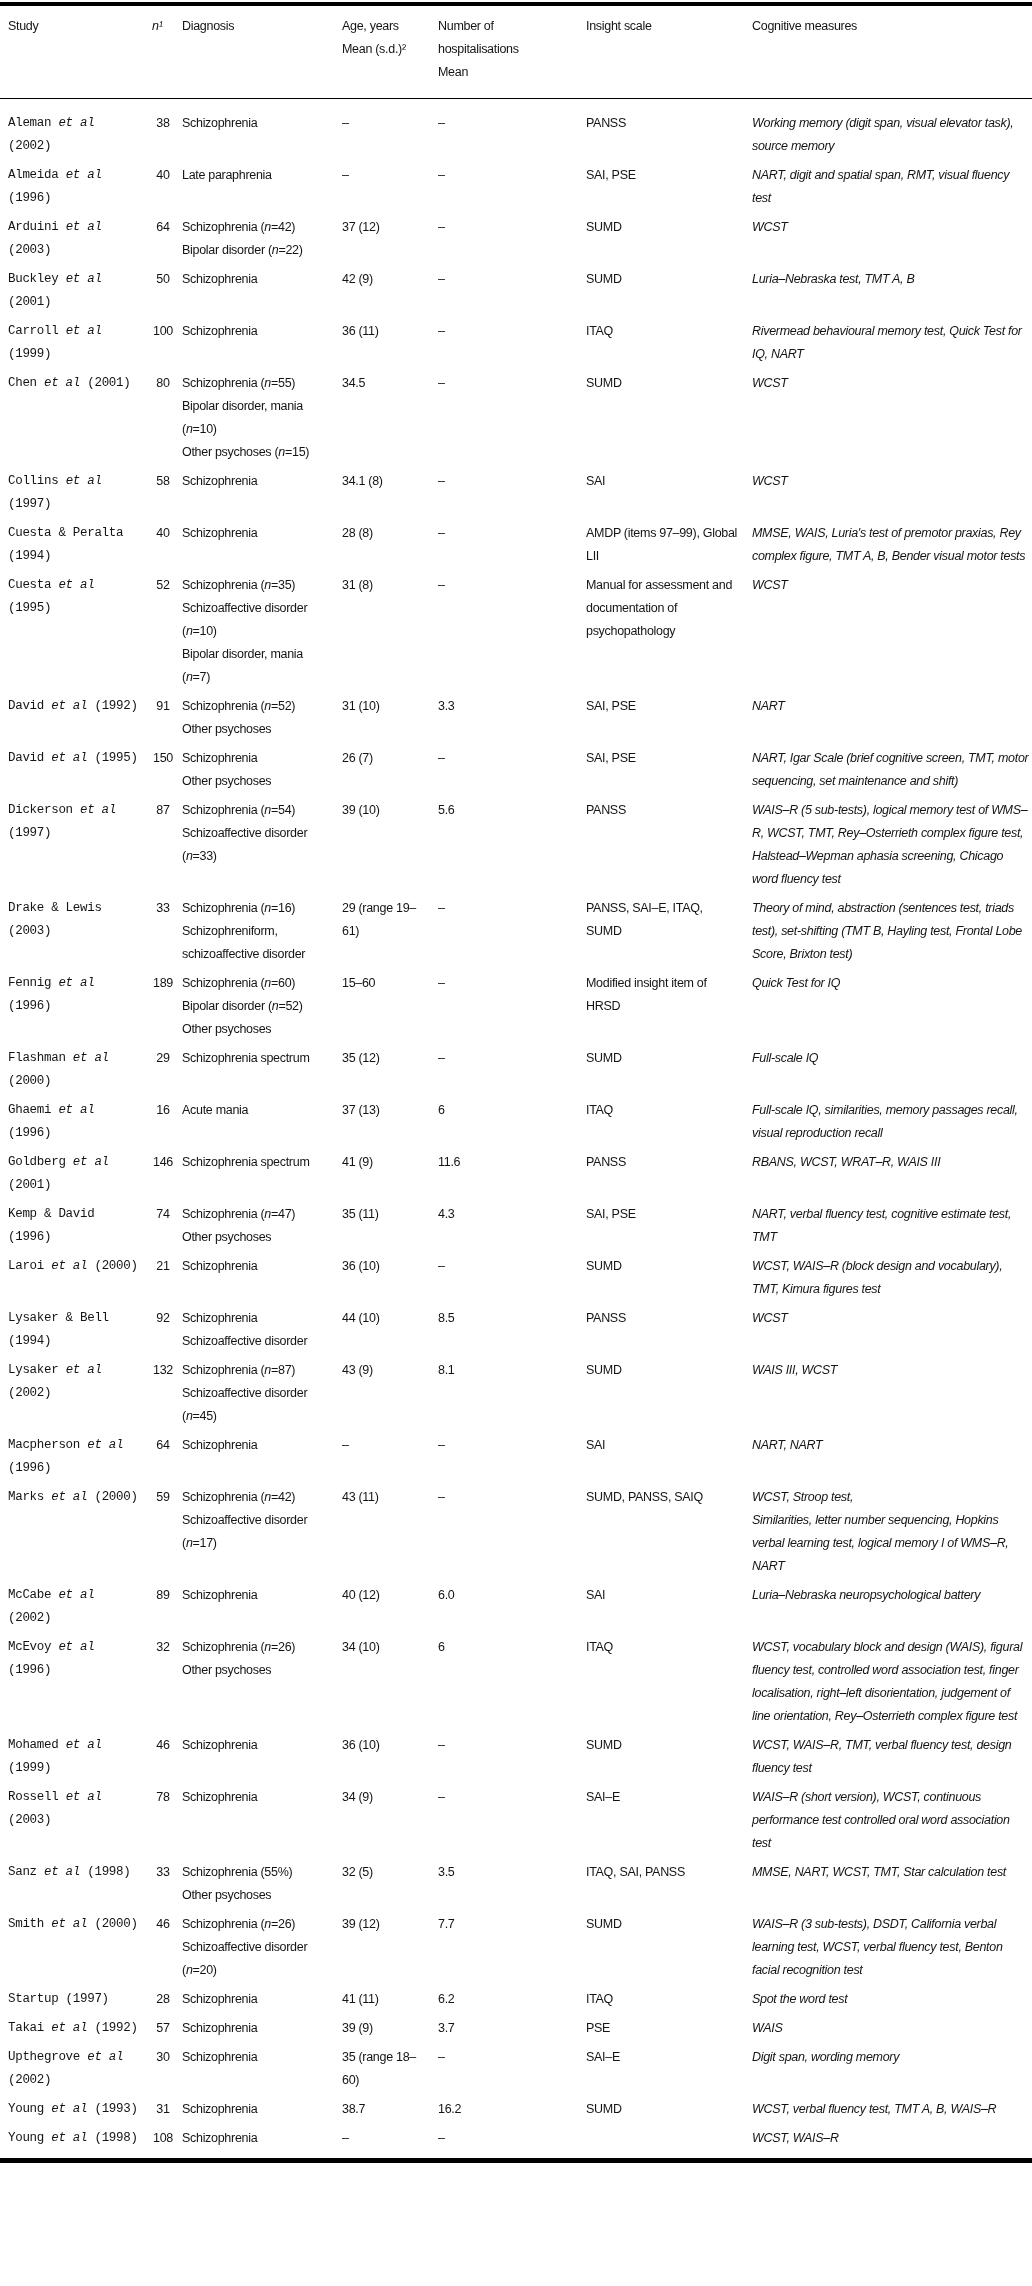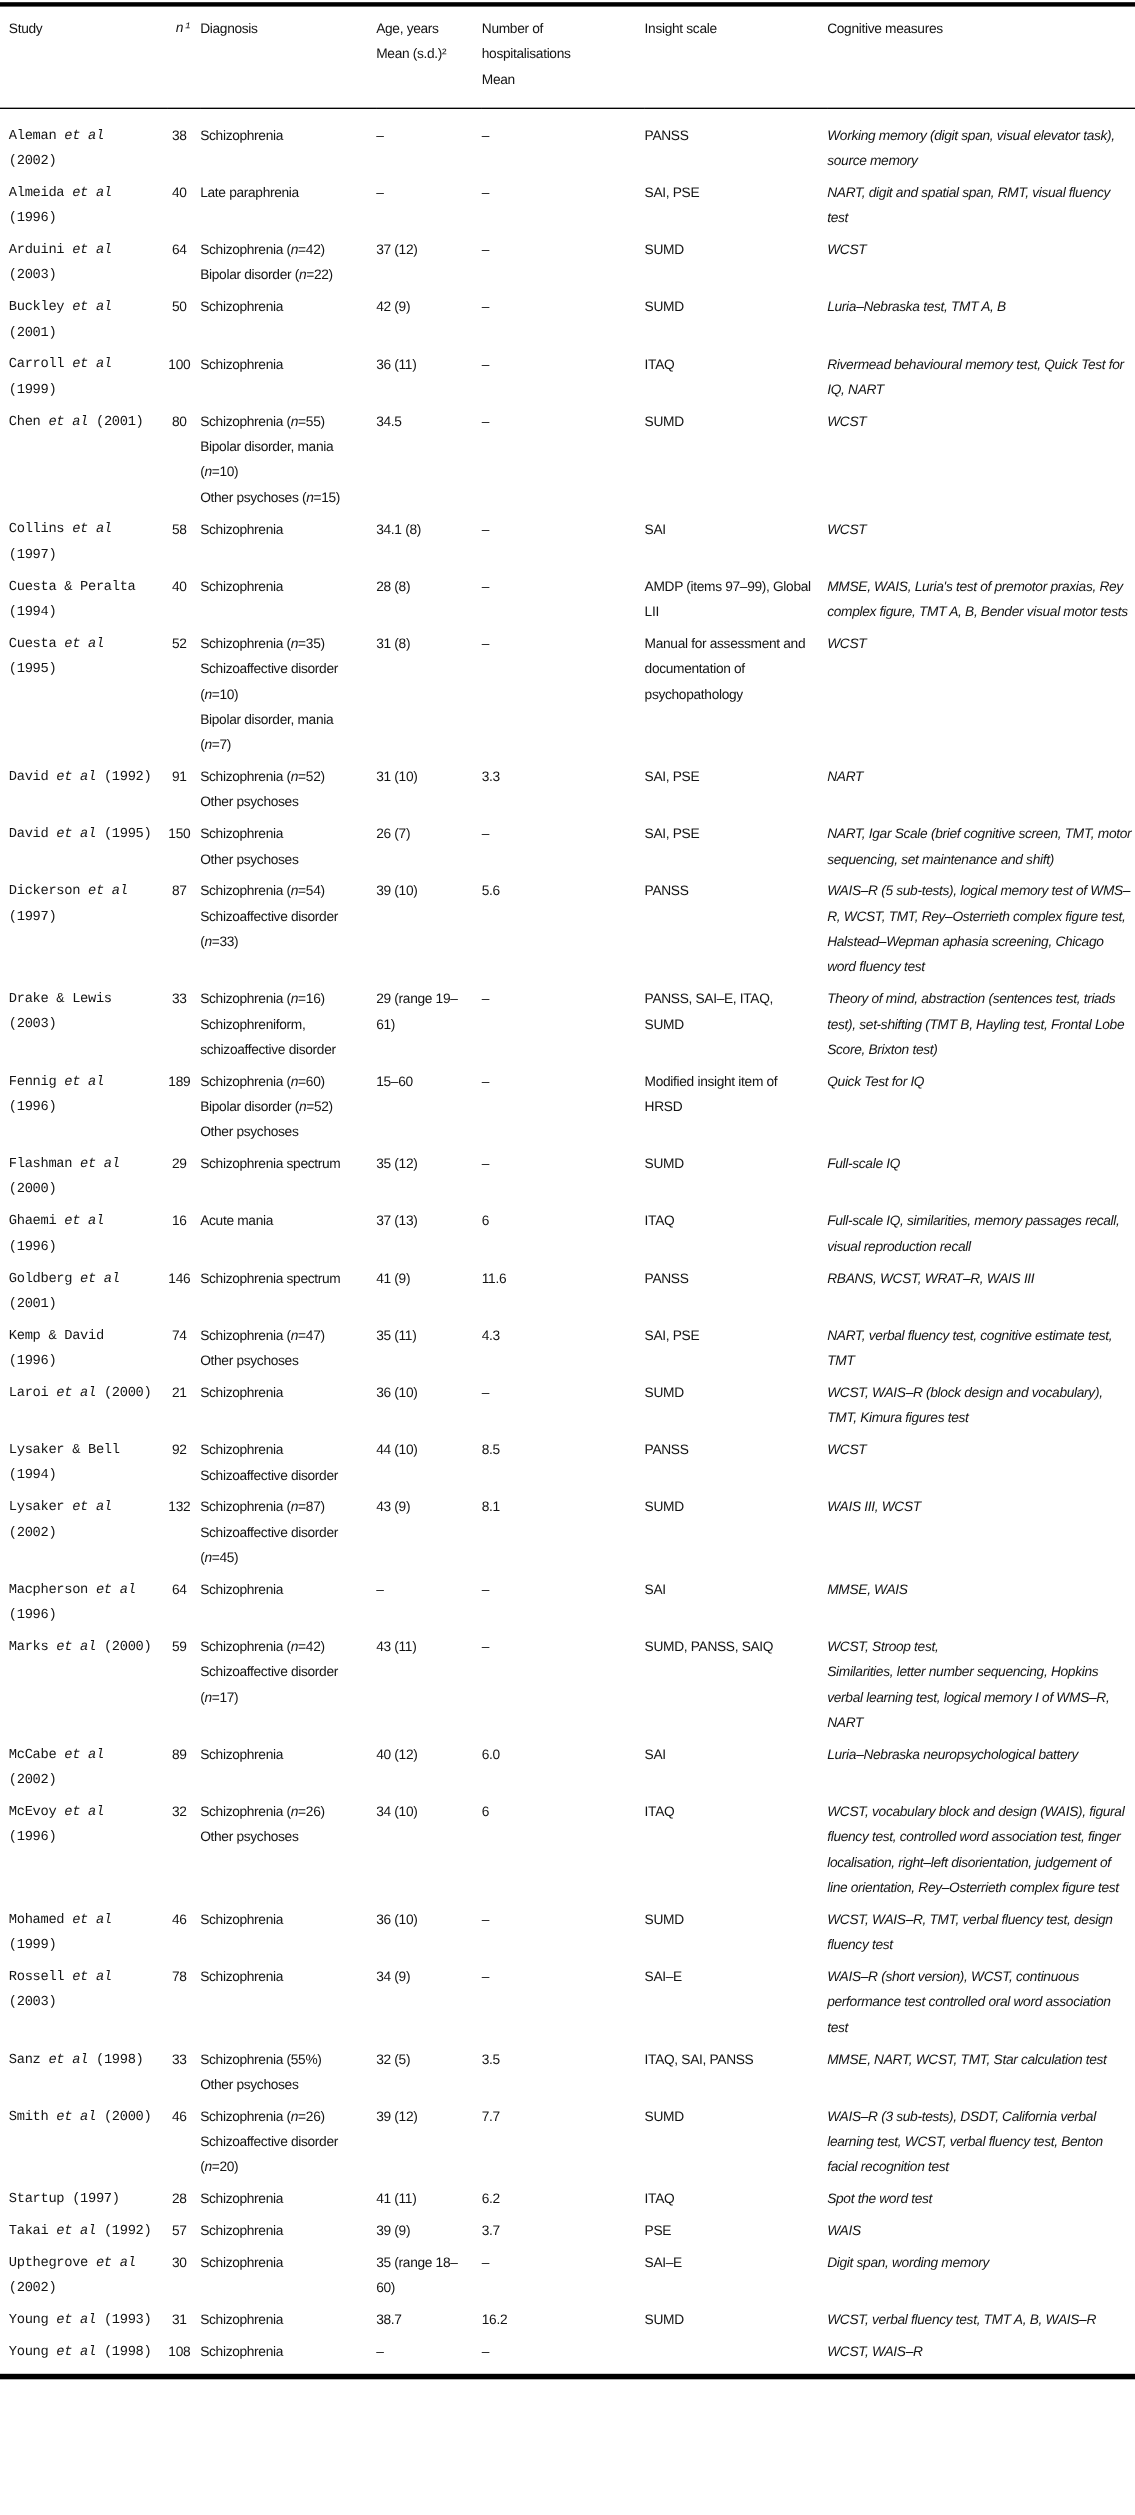--- a/index.html
+++ b/index.html
@@ -28,21 +28,21 @@
     line-height: 23px;
   }
   thead th {
     text-align: left;
     font-weight: normal;
     vertical-align: top;
     border-bottom: 1.5px solid #000;
     padding: 9px 12px 14px 0;
   }
   thead th.c-study { padding-left: 8px; }
-  thead th.c-n { text-align: right; padding-right: 8px; font-style: italic; font-family: Liberation Mono, monospace; }
+  thead th.c-n { text-align: left; padding-right: 8px; font-style: italic; }
   tbody td {
     vertical-align: top;
     padding: 3px 12px 3px 0;
     word-wrap: break-word;
   }
   tbody td.c-study { padding-left: 8px; padding-right: 10px; font-family: Liberation Mono, monospace; }
   tbody td.c-n { text-align: center; padding-right: 8px; }
   tbody td.c-cognitive { padding-right: 2px; font-style: italic; }
   tbody tr:first-child td { padding-top: 13px; }
   tbody tr:last-child td { padding-bottom: 8px; }
@@ -265,21 +265,21 @@
           <td class="c-insight">SUMD</td>
           <td class="c-cognitive">WAIS III, WCST</td>
         </tr>
         <tr>
           <td class="c-study">Macpherson <i>et al</i> (1996)</td>
           <td class="c-n">64</td>
           <td class="c-diagnosis">Schizophrenia</td>
           <td class="c-age">–</td>
           <td class="c-hosp">–</td>
           <td class="c-insight">SAI</td>
-          <td class="c-cognitive">MMSE, WAIS</td>
+          <td class="c-cognitive">NART, NART</td>
         </tr>
         <tr>
           <td class="c-study">Marks <i>et al</i> (2000)</td>
           <td class="c-n">59</td>
           <td class="c-diagnosis">Schizophrenia (<i>n</i>=42)<br>Schizoaffective disorder (<i>n</i>=17)</td>
           <td class="c-age">43 (11)</td>
           <td class="c-hosp">–</td>
           <td class="c-insight">SUMD, PANSS, SAIQ</td>
           <td class="c-cognitive">WCST, Stroop test,<br>Similarities, letter number sequencing, Hopkins verbal learning test, logical memory I of WMS–R, NART</td>
         </tr>

